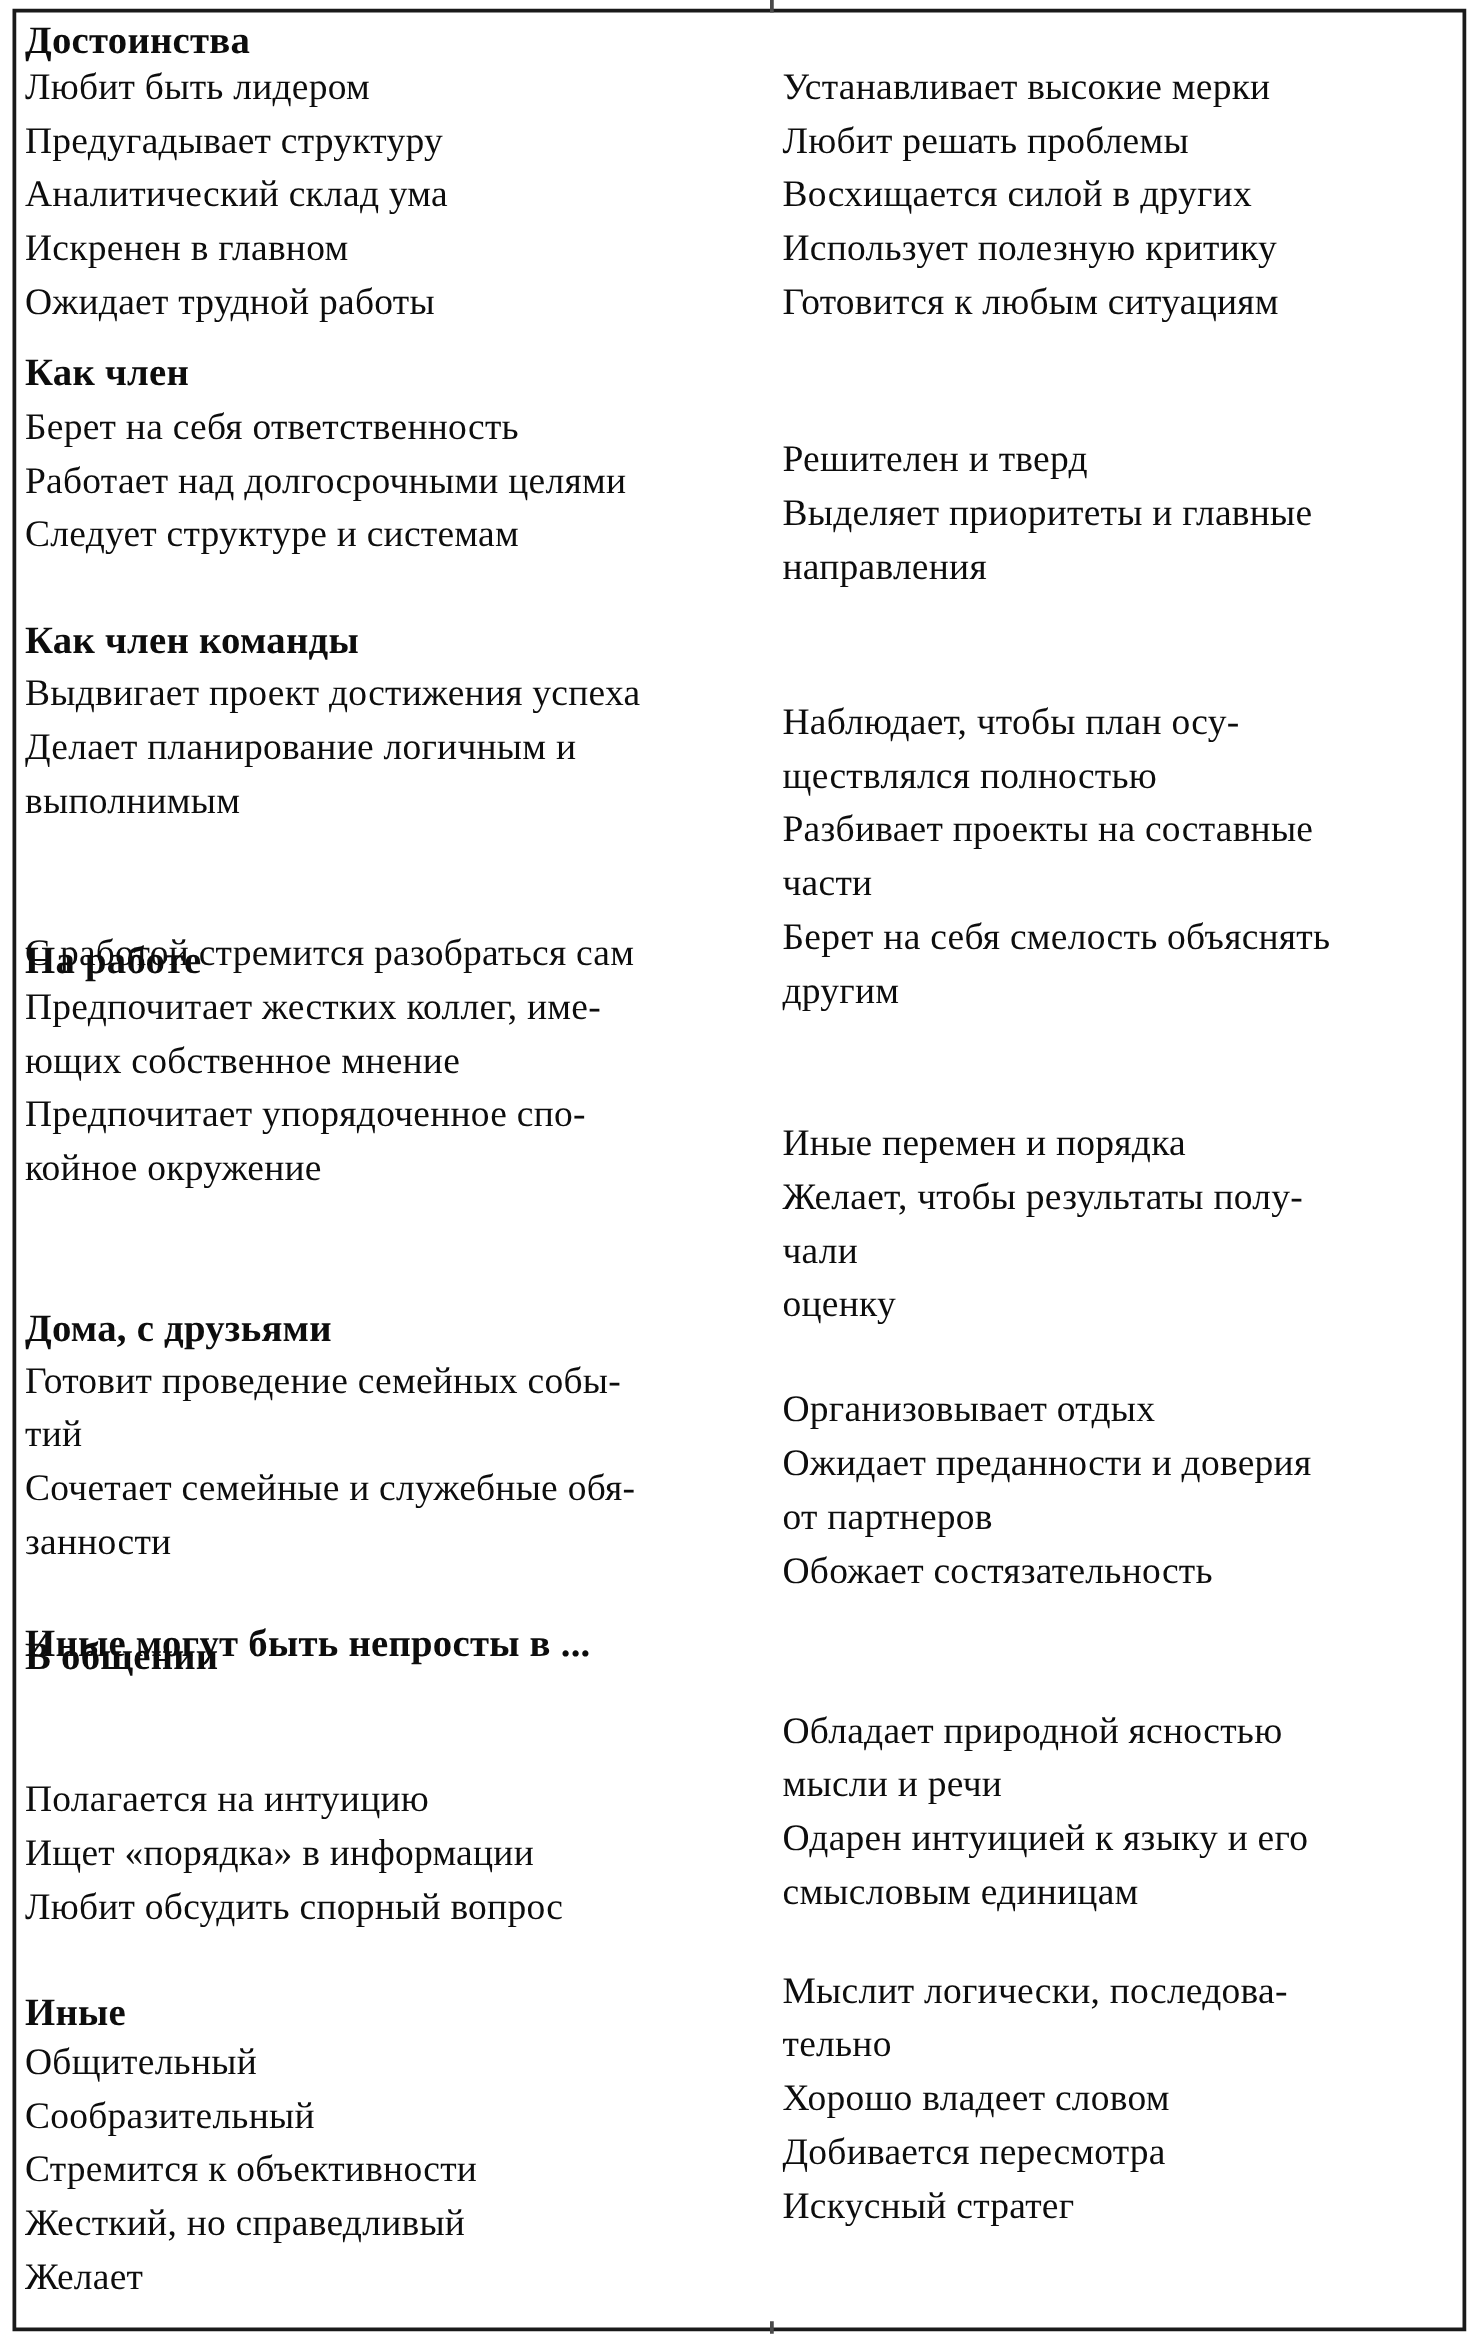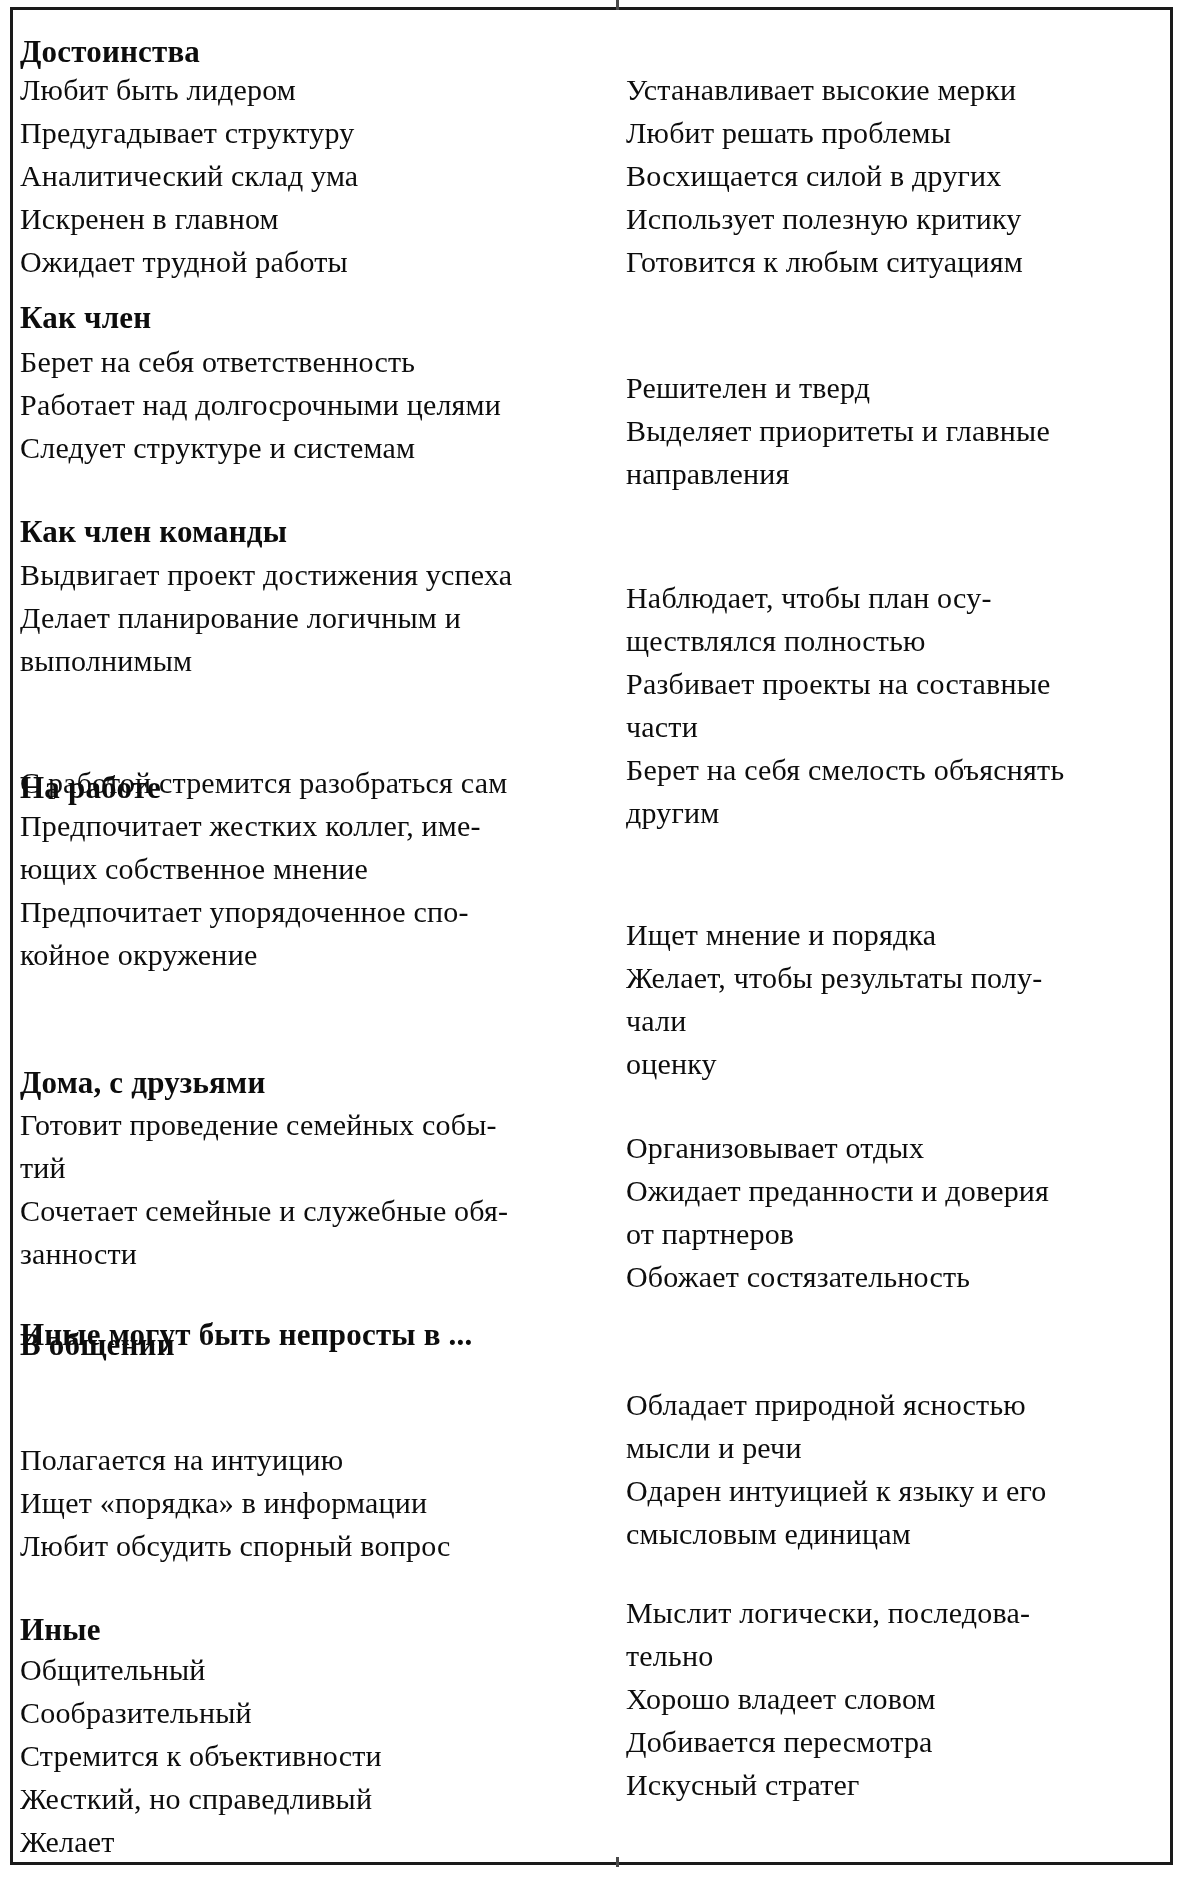--- a/index.html
+++ b/index.html
@@ -33,21 +33,20 @@
     background: #4a4a4a;
   }
   .tick.top { top: 0px; }
   .tick.bottom { top: 1857px; }
   .blk {
     position: absolute;
     white-space: pre;
     font-size: 30px;
     line-height: 43px;
     letter-spacing: 0.2px;
-    margin-top: 20px;
   }
   .colL { left: 20px;  width: 592px; }
   .colR { left: 626px; width: 548px; font-family: Liberation Serif, serif; }
   .h {
     font-weight: bold;
     font-size: 31px;
   }
 </style>
 </head>
 <body>
@@ -100,21 +99,21 @@
 Готовится к любым ситуациям</div>
 <div class="blk colR" style="top:346px">Решителен и тверд
 Выделяет приоритеты и главные
 направления</div>
 <div class="blk colR" style="top:556px">Наблюдает, чтобы план осу-
 ществлялся полностью
 Разбивает проекты на составные
 части
 Берет на себя смелость объяснять
 другим</div>
-<div class="blk colR" style="top:893px">Ищет мнение и порядка
+<div class="blk colR" style="top:893px">Иные перемен и порядка
 Желает, чтобы результаты полу-
 чали
 оценку</div>
 <div class="blk colR" style="top:1106px">Организовывает отдых
 Ожидает преданности и доверия
 от партнеров
 Обожает состязательность</div>
 <div class="blk colR" style="top:1363px">Обладает природной ясностью
 мысли и речи
 Одарен интуицией к языку и его

